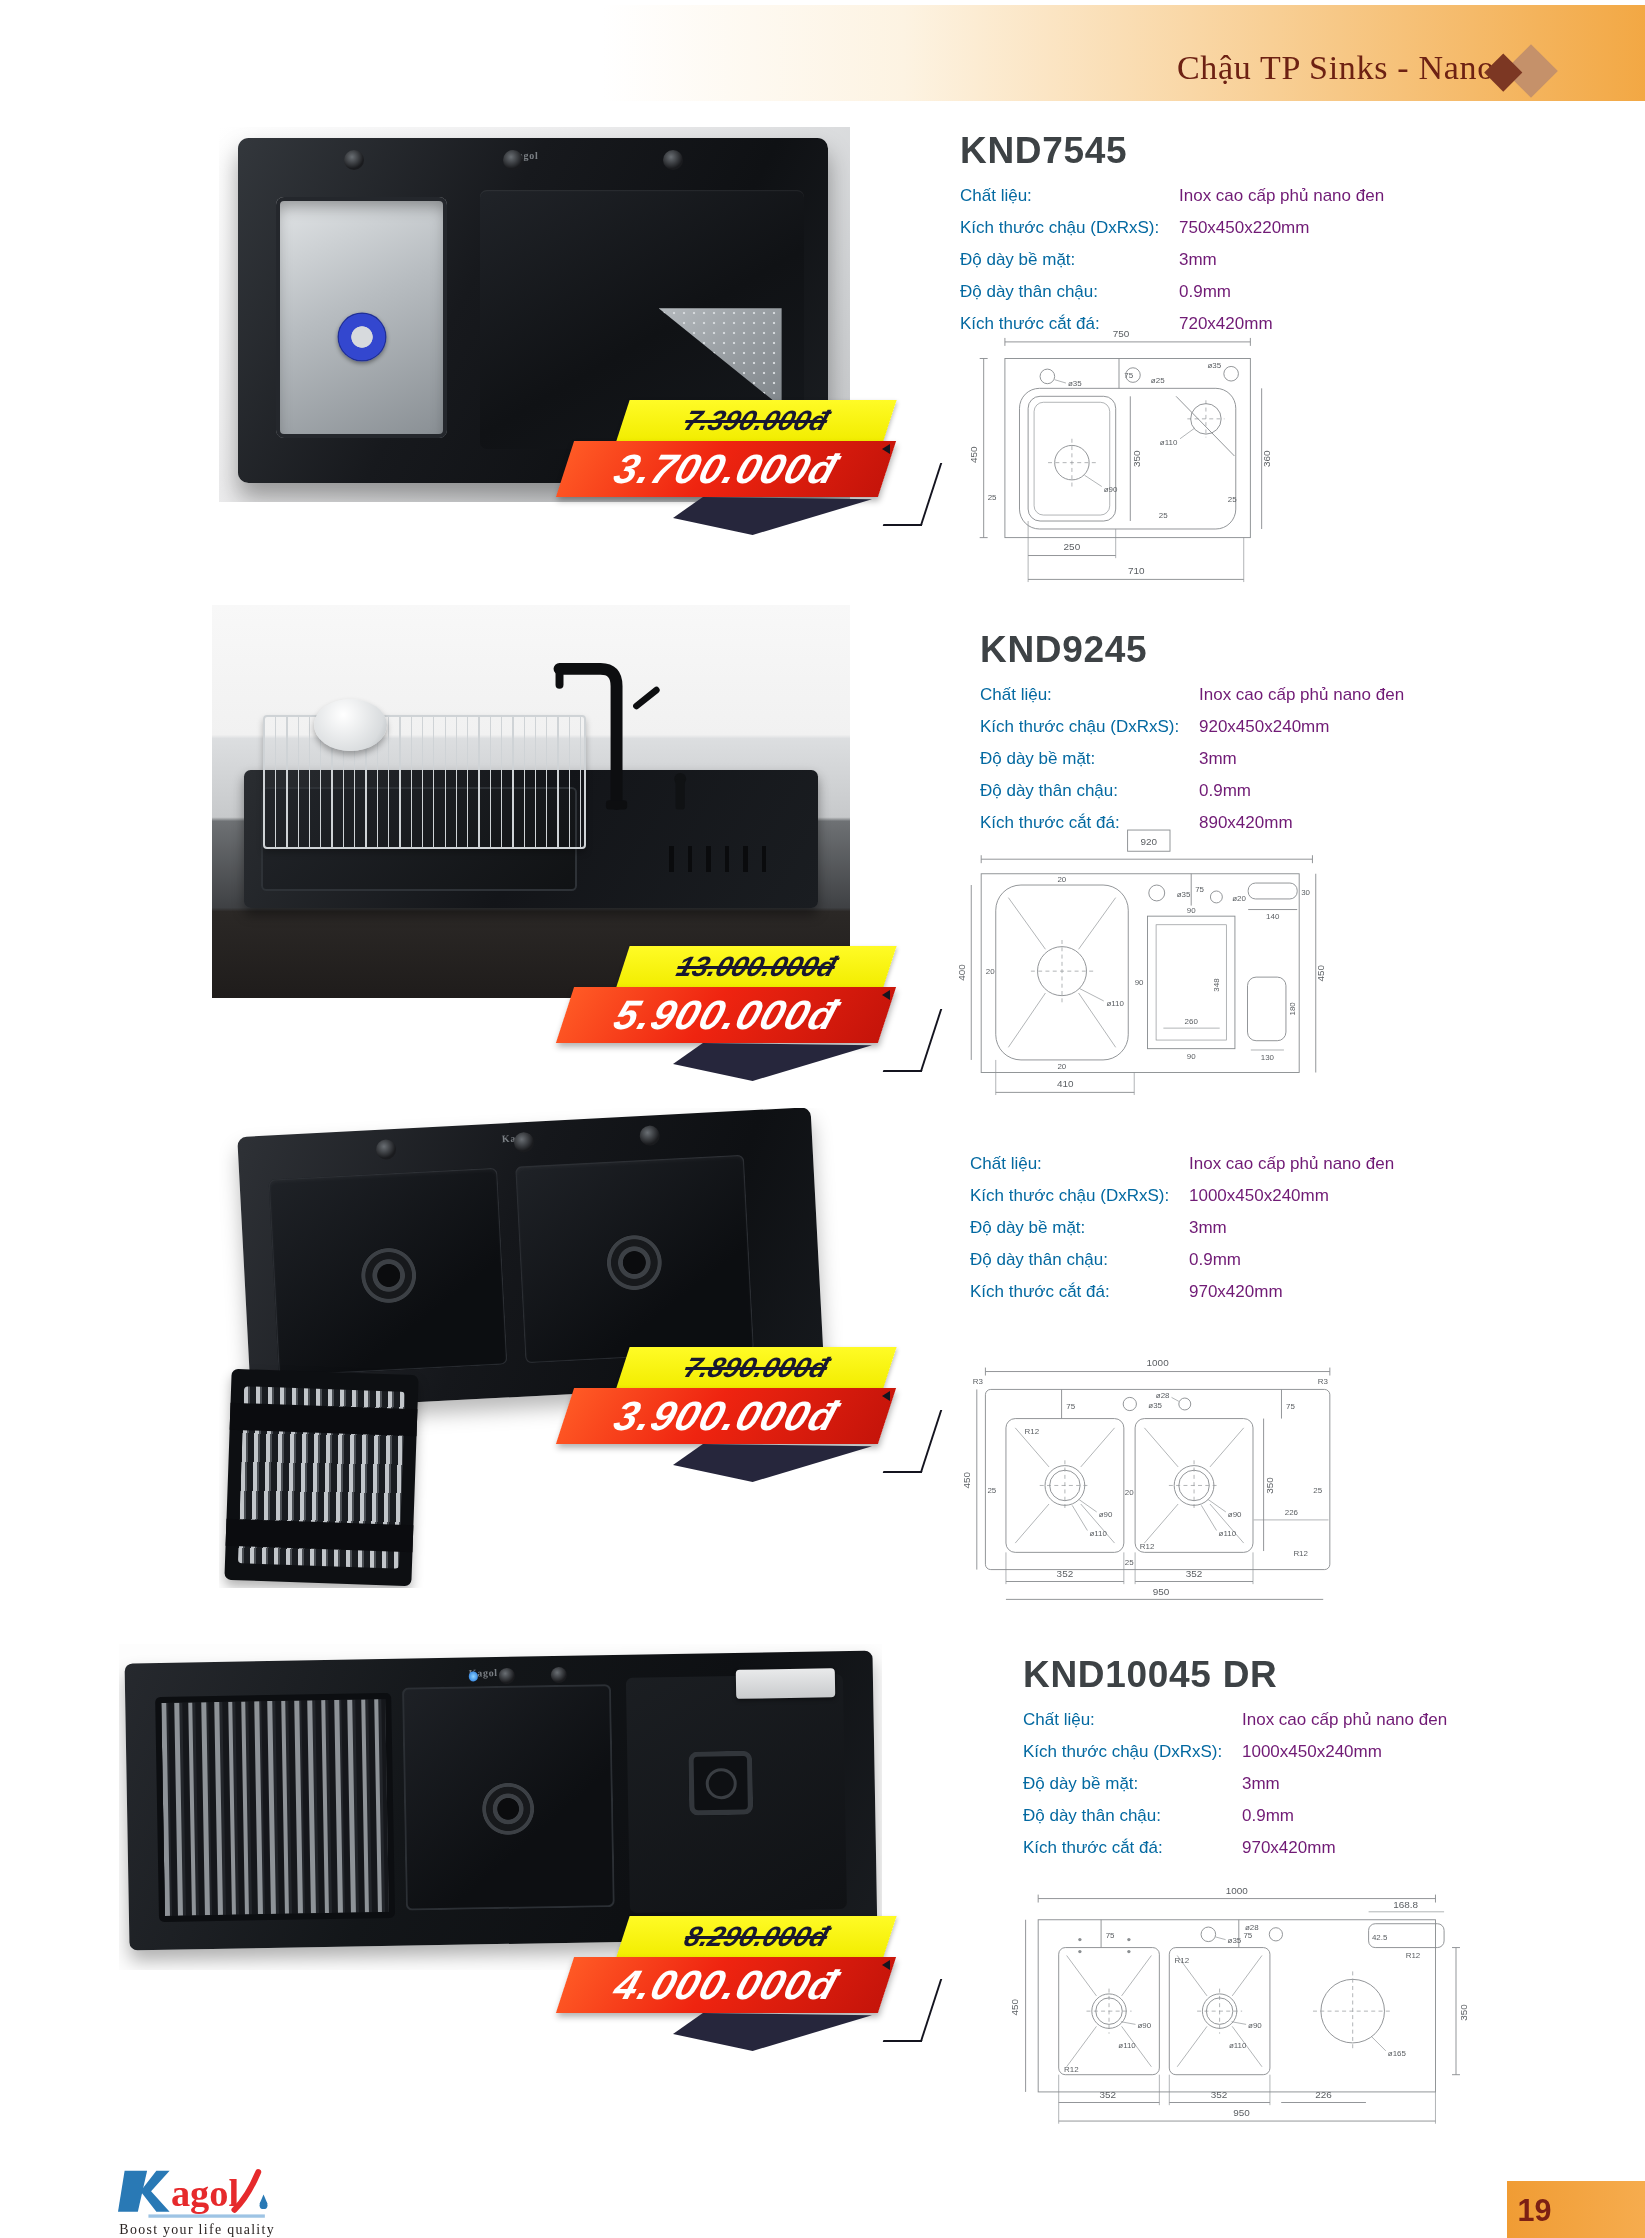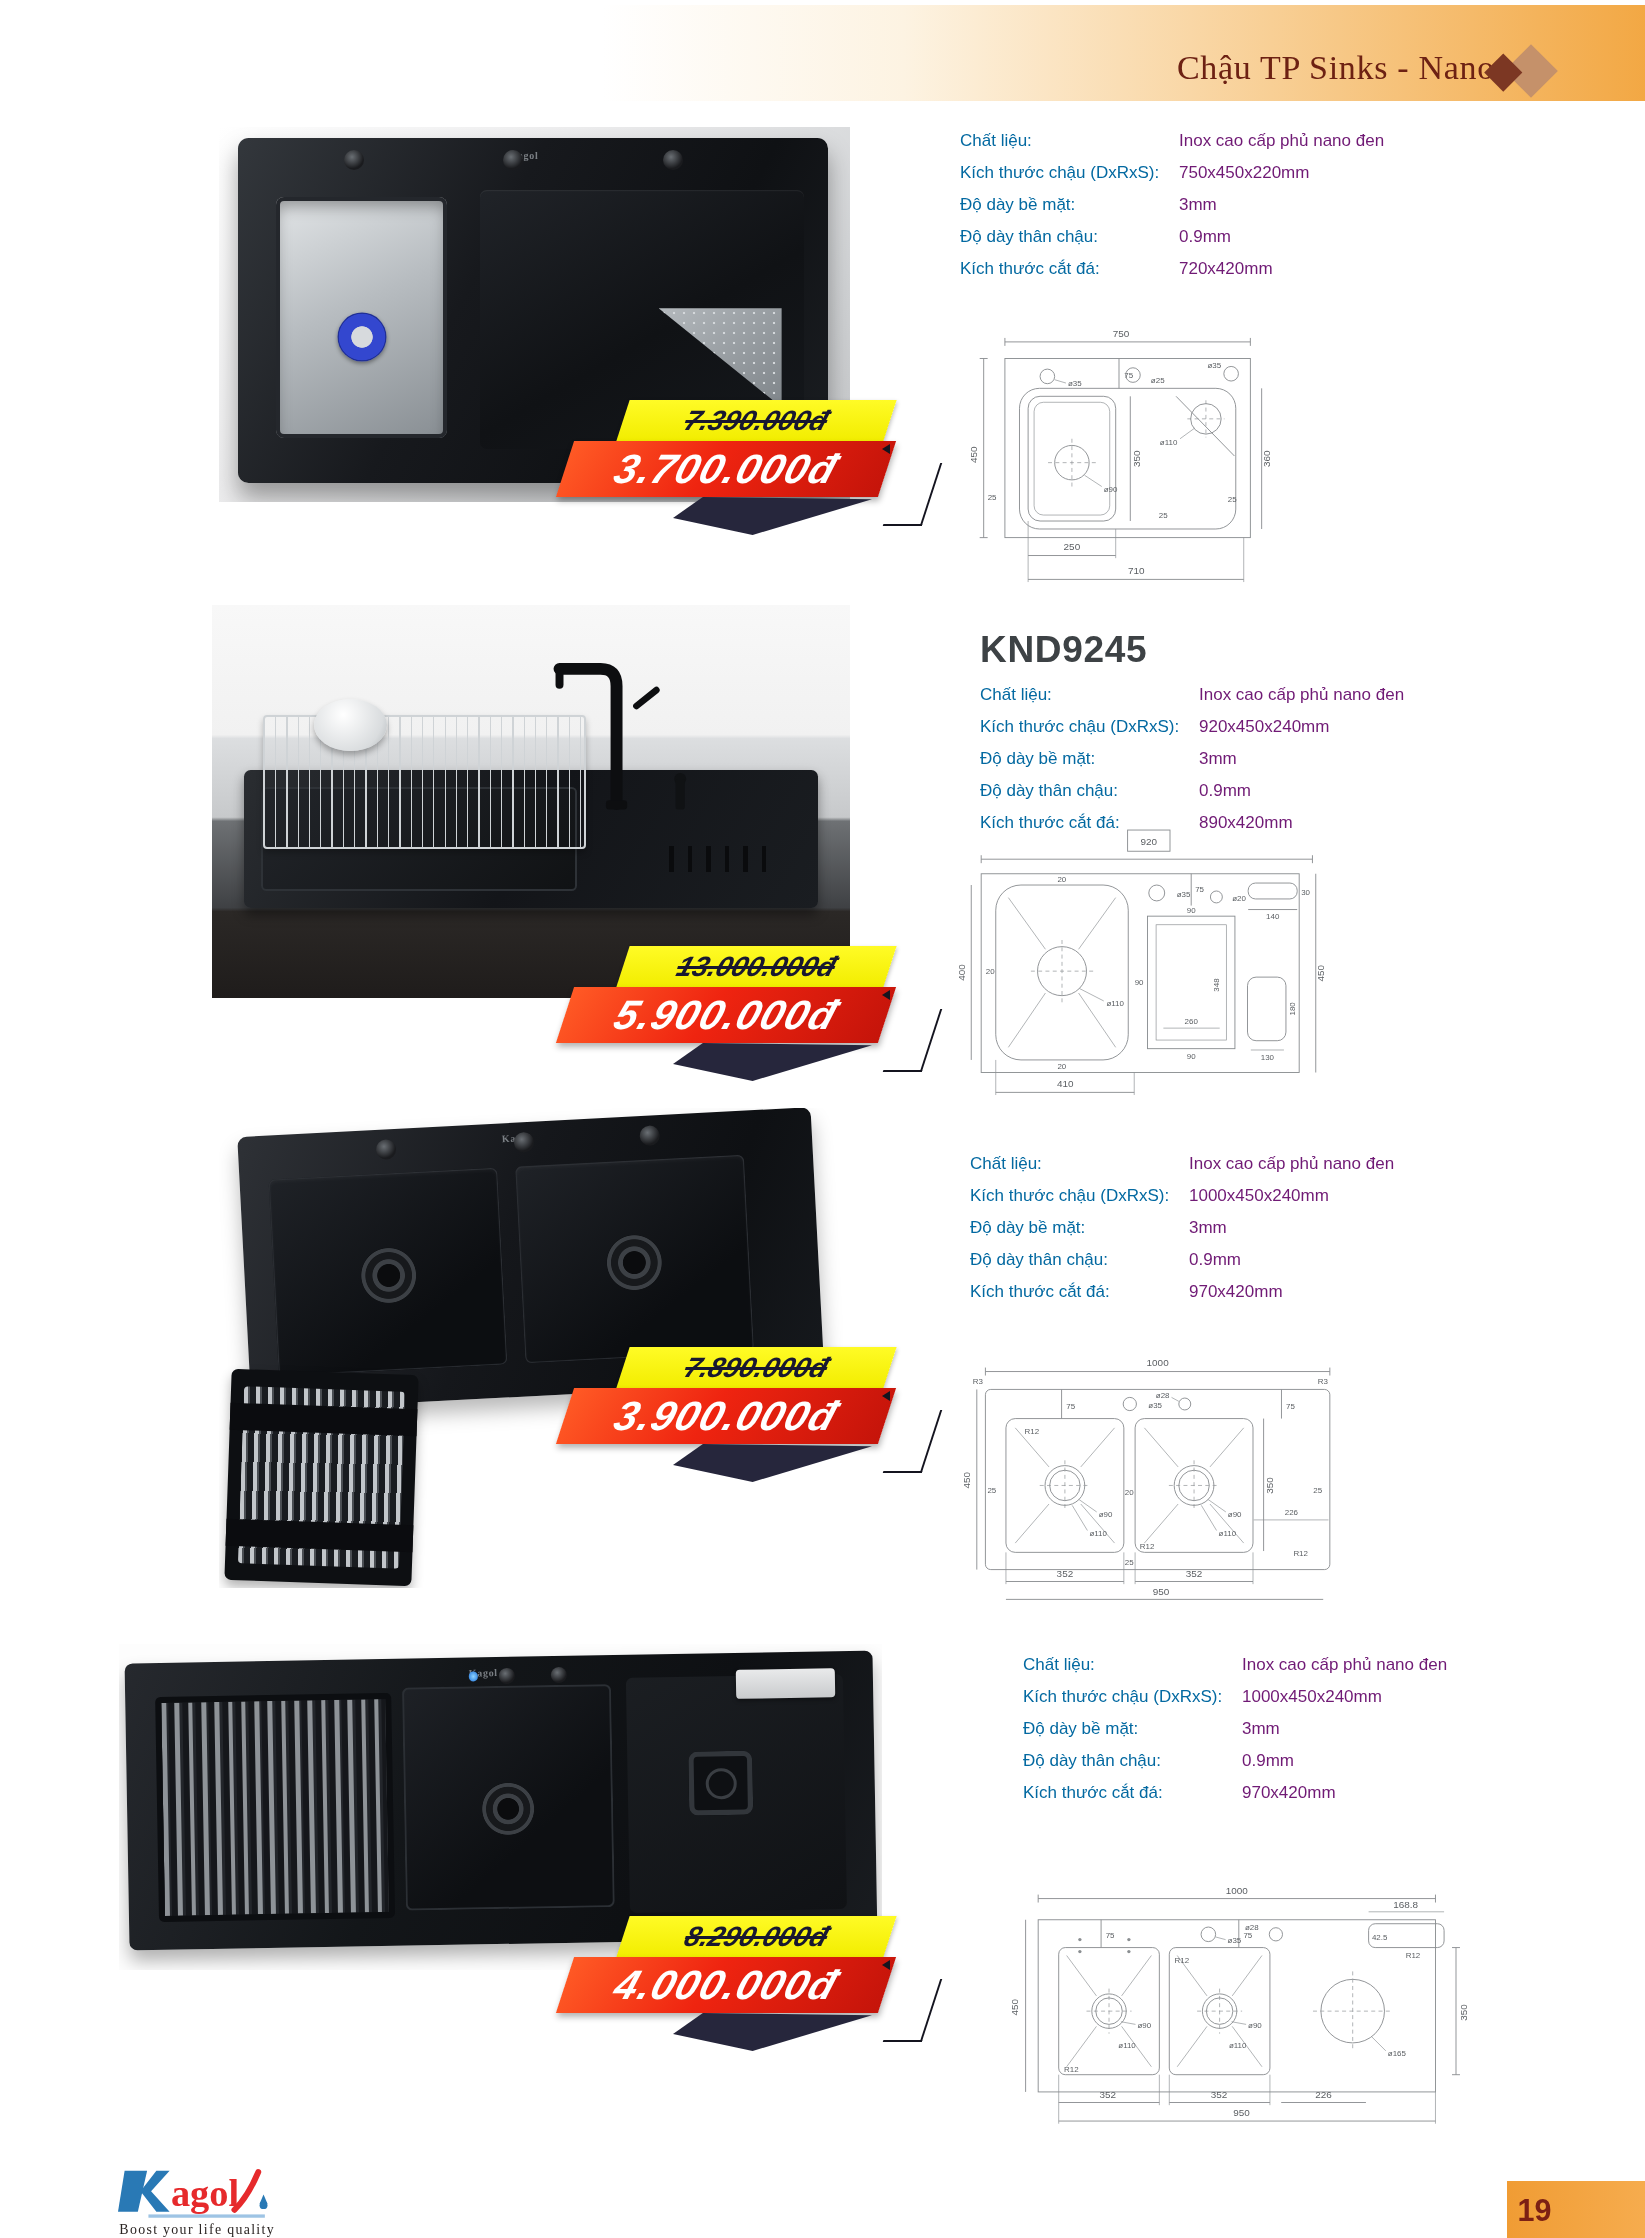--- a/index.html
+++ b/index.html
@@ -166,20 +166,21 @@
       </div>
     <div class="tag-new">
         <span>3.700.000đ</span>
       </div>
     <div class="tag-tail"></div>
     <div class="tag-arrow"></div>
     <div class="tag-bracket"></div>
   </div>
 
   <div class="specs s1">
+    <h2 class="code">KND7545</h2>
     <div class="spec-row">
         <span class="spec-label">Chất liệu:</span>
         <span class="spec-value">Inox cao cấp phủ nano đen</span>
       </div>
     <div class="spec-row">
         <span class="spec-label">Kích thước chậu (DxRxS):</span>
         <span class="spec-value">750x450x220mm</span>
       </div>
     <div class="spec-row">
         <span class="spec-label">Độ dày bề mặt:</span>
@@ -503,20 +504,21 @@
       </div>
     <div class="tag-new">
         <span>4.000.000đ</span>
       </div>
     <div class="tag-tail"></div>
     <div class="tag-arrow"></div>
     <div class="tag-bracket"></div>
   </div>
 
   <div class="specs s4">
+    <h2 class="code">KND10045 DR</h2>
     <div class="spec-row">
         <span class="spec-label">Chất liệu:</span>
         <span class="spec-value">Inox cao cấp phủ nano đen</span>
       </div>
     <div class="spec-row">
         <span class="spec-label">Kích thước chậu (DxRxS):</span>
         <span class="spec-value">1000x450x240mm</span>
       </div>
     <div class="spec-row">
         <span class="spec-label">Độ dày bề mặt:</span>

